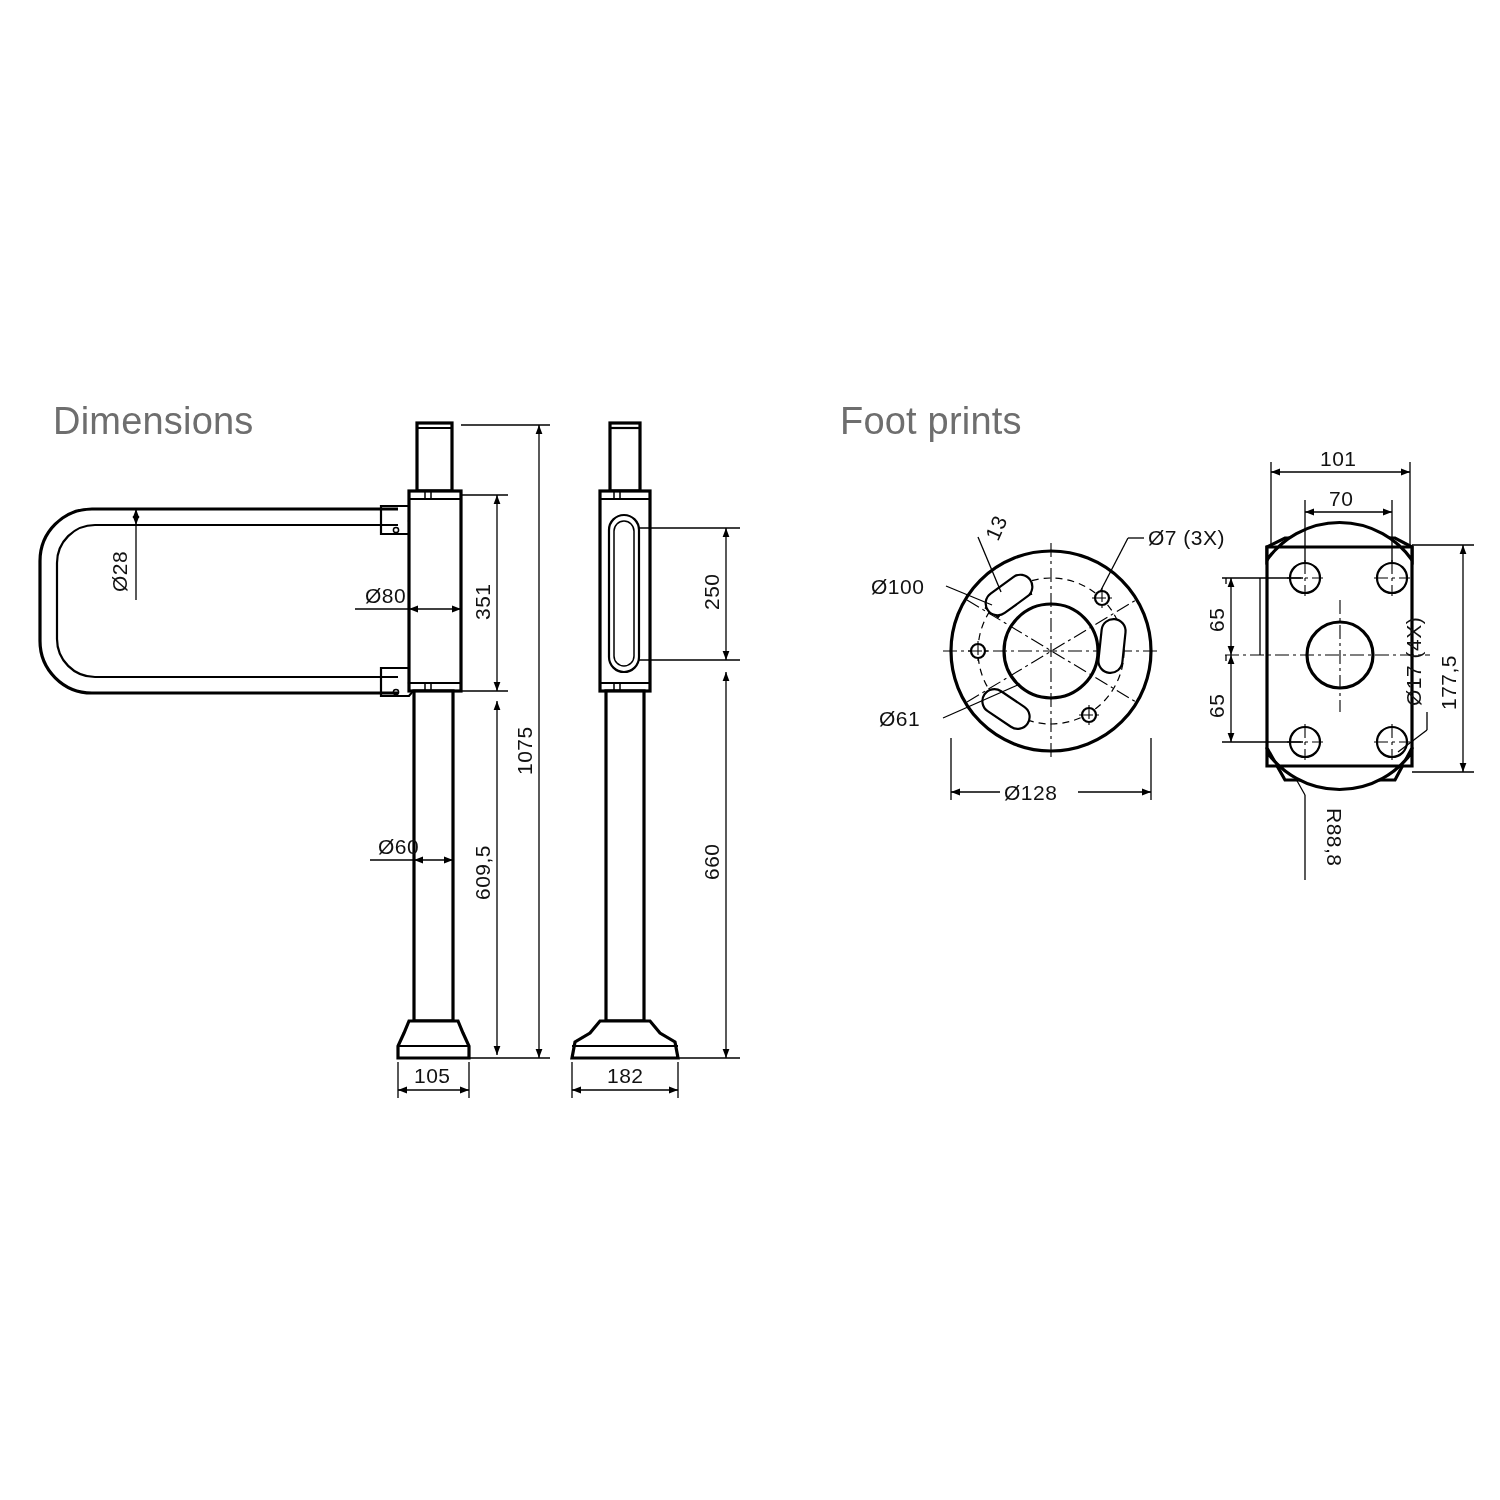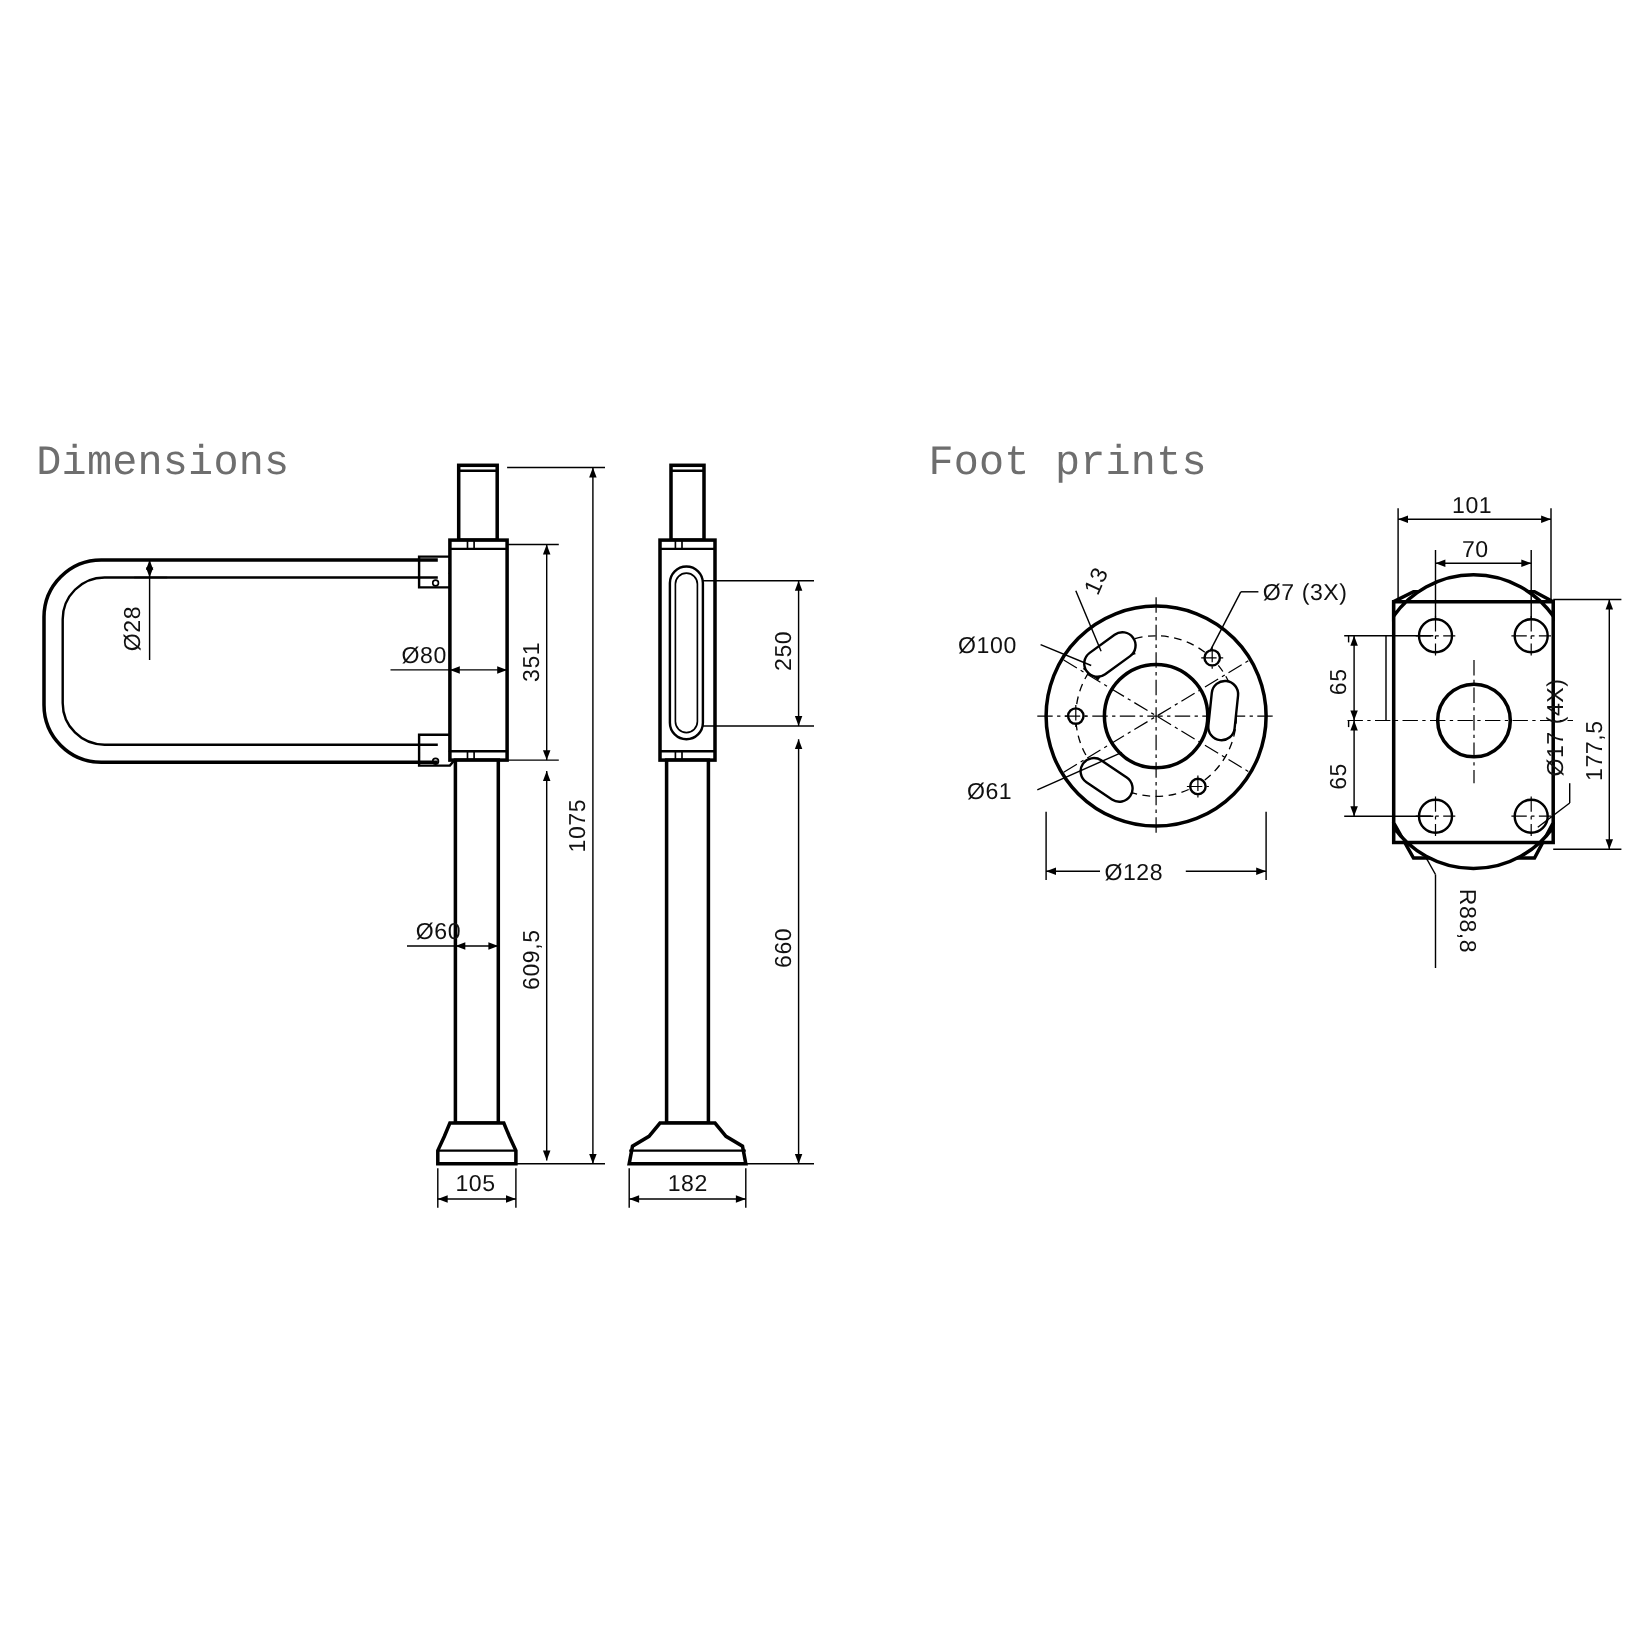--- a/index.html
+++ b/index.html
@@ -1,22 +1,22 @@
 <!DOCTYPE html>
 <html><head>
 <meta charset="utf-8">
 <style>
   html,body{margin:0;padding:0;background:#ffffff;}
   body{width:1500px;height:1500px;position:relative;overflow:hidden;
        font-family:"Liberation Sans", sans-serif;}
   #stage{position:absolute;left:0;top:0;width:1500px;height:1500px;}
   .section-title{position:absolute;color:#6e6e6e;font-size:38px;font-weight:400;
-                 letter-spacing:0.2px;white-space:nowrap;font-family:Liberation Mono, monospace;}
+                 letter-spacing:0.2px;white-space:nowrap;font-family:Liberation Sans, sans-serif;margin-left:20px;}
   #title-dimensions{left:33px;top:400px;}
-  #title-footprints{left:844px;top:400px;}
+  #title-footprints{left:820px;top:400px;}
   svg{position:absolute;left:0;top:0;}
   .ln{stroke:#000;fill:none;}
   .thick{stroke-width:3.2;}
   .med{stroke-width:2.2;}
   .thin{stroke-width:1.5;}
   .dim{stroke:#000;stroke-width:1.3;fill:none;}
   .center{stroke:#000;stroke-width:1.1;fill:none;stroke-dasharray:14 4 3 4;}
   .hidden{stroke:#000;stroke-width:1.2;fill:none;stroke-dasharray:7 5;}
   .wht{fill:#ffffff;}
   text.dimtxt{font-family:"Liberation Sans",sans-serif;font-size:21px;fill:#111;

